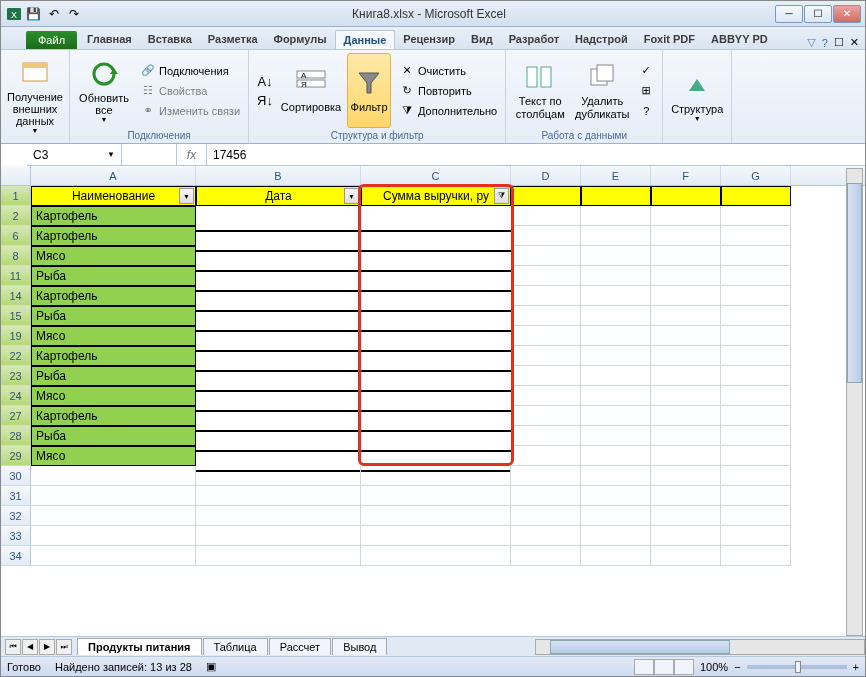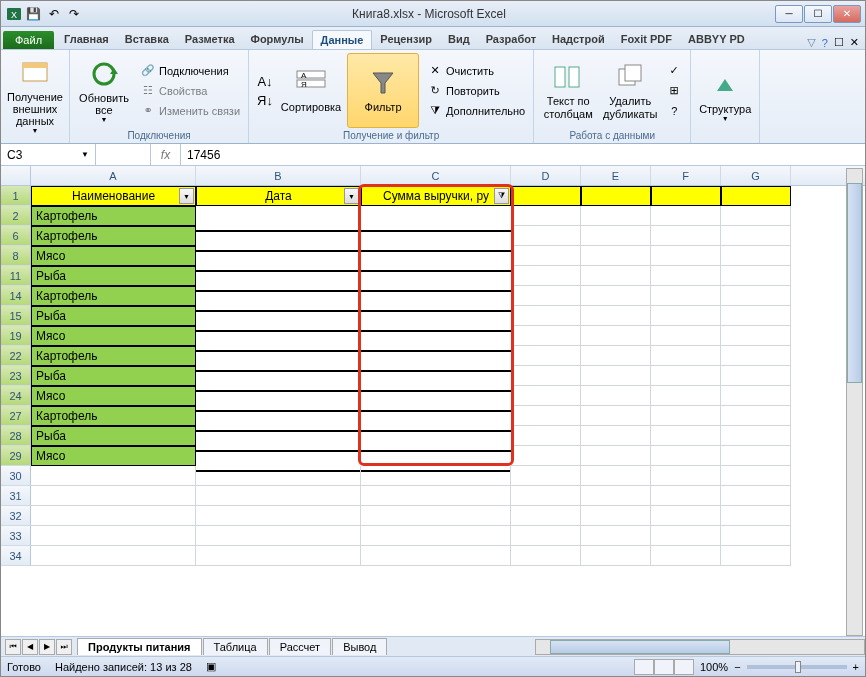--- a/index.html
+++ b/index.html
@@ -9,39 +9,39 @@
 .titlebar { height: 26px; background: linear-gradient(#e8eef7, #d2e0f0); display: flex; align-items: center; padding: 0 4px; border-bottom: 1px solid #9db2cc; }
 .qat { display: flex; gap: 2px; align-items: center; }
 .qat-icon { width: 18px; height: 18px; display: flex; align-items: center; justify-content: center; font-size: 12px; }
 .title { flex: 1; text-align: center; font-size: 12px; color: #333; }
 .winbtns { display: flex; gap: 1px; }
 .winbtn { width: 28px; height: 18px; border: 1px solid #7a99c2; background: linear-gradient(#f5f8fc,#dce7f5); display: flex; align-items: center; justify-content: center; font-size: 10px; border-radius: 2px; }
 .winbtn.close { background: linear-gradient(#e9a3a0,#d46a5f); color: #fff; }
 
 
 .ribbon-tabs { height: 23px; background: linear-gradient(#e9eff8,#d9e4f1); display: flex; align-items: flex-end; padding-left: 2px; border-bottom: 1px solid #b6c8de; font-size: 11px; }
-.file-tab { background: linear-gradient(#2a8e2a,#1c6b1c); color: #fff; padding: 3px 12px; border-radius: 2px 2px 0 0; margin-right: 2px; }
+.file-tab { background: linear-gradient(#2a8e2a,#1c6b1c); color: #fff; padding: 3px 12px; border-radius: 2px 2px 0 0; margin-right: 2px; margin-left: 23px; }
 .tab { padding: 3px 8px; color: #3b3b3b; cursor: pointer; font-weight: bold; }
 .tab.active { background: #f5f8fc; border: 1px solid #b6c8de; border-bottom: none; border-radius: 2px 2px 0 0; color: #1f4e79; }
 .help-area { margin-left: auto; display: flex; gap: 6px; padding-right: 6px; align-items: center; }
 
 
 .ribbon { height: 94px; background: linear-gradient(#f4f7fc,#e5edf7); border-bottom: 1px solid #9db2cc; display: flex; font-size: 11px; }
 .group { border-right: 1px solid #c7d4e6; padding: 3px 6px 2px 6px; display: flex; flex-direction: column; justify-content: space-between; }
 .group-label { text-align: center; color: #4a6a92; font-size: 10px; margin-top: 2px; }
 .group-body { display: flex; gap: 6px; flex: 1; }
 .big-btn { display: flex; flex-direction: column; align-items: center; justify-content: center; width: 56px; padding: 2px; text-align: center; line-height: 1.1; cursor: pointer; }
 .big-btn .ic { width: 32px; height: 32px; margin-bottom: 2px; display: flex; align-items: center; justify-content: center; font-size: 20px; }
 .big-btn.filter-active { background: linear-gradient(#ffe9a8,#ffd66b); border: 1px solid #e0b33e; border-radius: 3px; }
 .small-list { display: flex; flex-direction: column; gap: 2px; justify-content: center; }
 .small-item { display: flex; align-items: center; gap: 3px; padding: 1px 2px; cursor: pointer; }
 .small-item .ic { width: 16px; height: 16px; display: flex; align-items: center; justify-content: center; font-size: 11px; }
 
 
-.fbar { height: 22px; border-bottom: 1px solid #b6c8de; display: flex; align-items: center; font-size: 12px; background: #eef3fa; }
+.fbar { height: 22px; border-bottom: 1px solid #b6c8de; display: flex; align-items: center; font-size: 12px; background: #eef3fa; margin-left: 26px; }
 .namebox { width: 95px; border-right: 1px solid #b6c8de; padding: 0 6px; height: 100%; display: flex; align-items: center; background: #fff; }
 .fxlabel { width: 30px; font-style: italic; color: #777; border-right: 1px solid #b6c8de; height: 100%; display: flex; align-items: center; justify-content: center; background: #fff; }
 .fval { flex: 1; padding: 0 6px; background: #fff; height: 100%; display: flex; align-items: center; }
 
 
 .grid-area { position: relative; }
 .colhdr { display: flex; height: 20px; background: linear-gradient(#f5f8fc,#e3ebf5); border-bottom: 1px solid #b6c8de; font-size: 11px; }
 .rowhdrcell { width: 30px; border-right: 1px solid #b6c8de; }
 .ch { border-right: 1px solid #d0d9e6; display: flex; align-items: center; justify-content: center; color: #30547e; }
 .rows { }
@@ -193,21 +193,21 @@
         <div class="ic">
             <svg width="32" height="28">
               <rect x="2" y="2" width="28" height="7" fill="#fff" stroke="#888"></rect>
               <rect x="2" y="11" width="28" height="7" fill="#fff" stroke="#888"></rect>
               <text x="6" y="9" font-size="8">A</text>
               <text x="6" y="18" font-size="8">Я</text>
             </svg>
           </div>
         <span>Сортировка</span>
       </div>
-      <div class="big-btn filter-active" style="width:72px">
+      <div class="big-btn filter-active" style="width:44px">
         <div class="ic">
             <svg width="28" height="28">
               <polygon points="4,4 24,4 16,14 16,24 12,24 12,14" fill="#888" stroke="#555"></polygon>
             </svg>
           </div>
         <span>Фильтр</span>
       </div>
       <div class="small-list">
         <div class="small-item">
             <span class="ic">✕</span>
@@ -216,21 +216,21 @@
         <div class="small-item">
             <span class="ic">↻</span>
             <span>Повторить</span>
           </div>
         <div class="small-item">
             <span class="ic">⧩</span>
             <span>Дополнительно</span>
           </div>
       </div>
     </div>
-    <div class="group-label">Получение и фильтр</div>
+    <div class="group-label">Структура и фильтр</div>
   </div>
 
   <div class="group">
     <div class="group-body">
       <div class="big-btn" style="width:56px">
         <div class="ic">
             <svg width="30" height="28">
               <rect x="2" y="4" width="10" height="20" fill="#fff" stroke="#5a8"></rect>
               <rect x="16" y="4" width="10" height="20" fill="#fff" stroke="#5a8"></rect>
             </svg>

